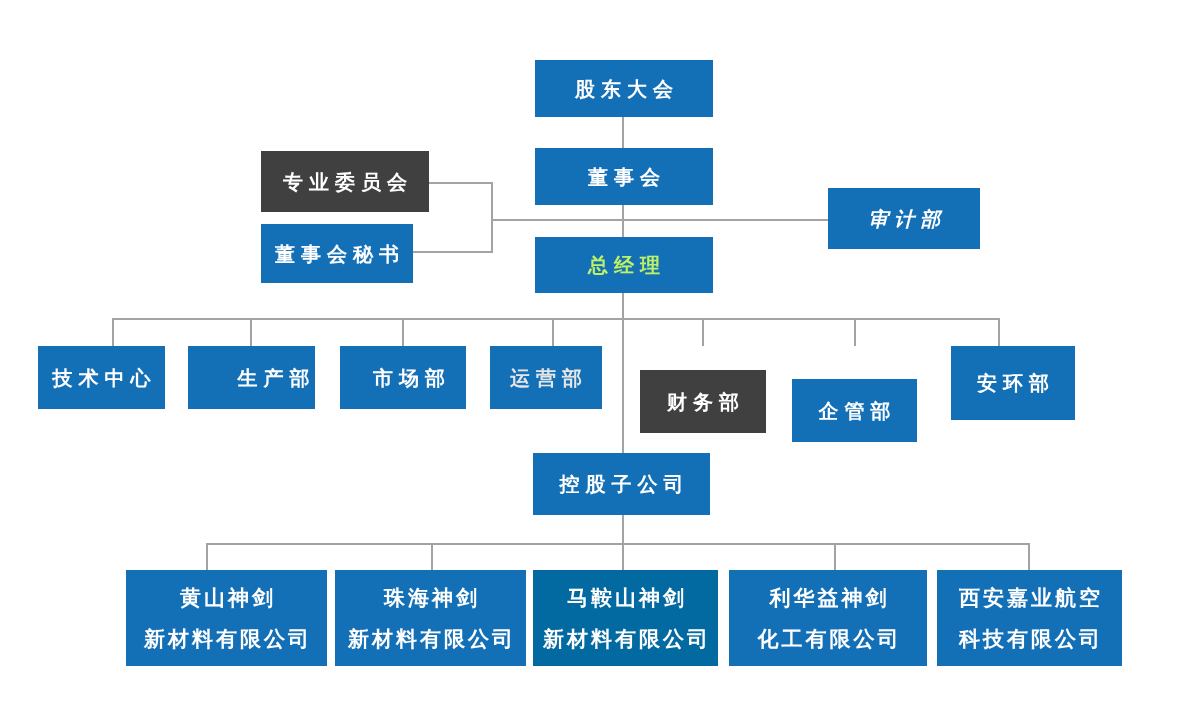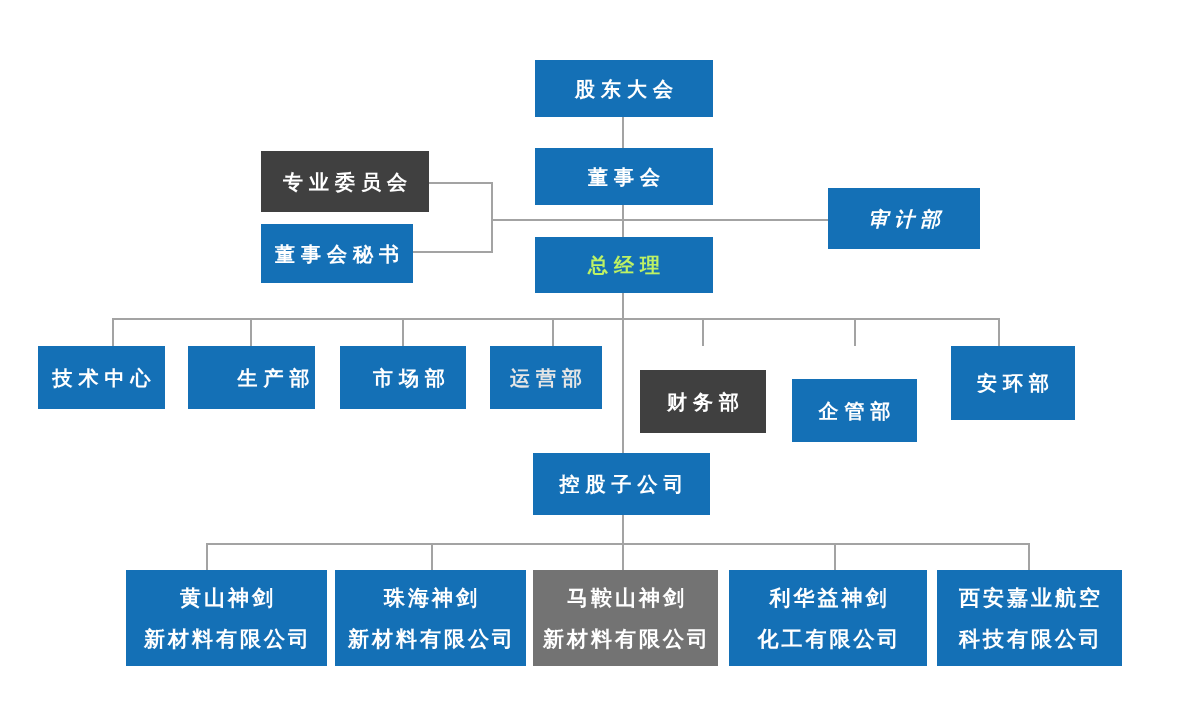--- a/index.html
+++ b/index.html
@@ -112,21 +112,21 @@
       <div class="node-line">控股子公司</div>
     </div>
     <div class="node sm" style="left: 126px; top: 570px; width: 201px; height: 96px; background: rgb(20, 112, 182); color: rgb(255, 255, 255);">
       <div class="node-line">黄山神剑</div>
       <div class="node-line">新材料有限公司</div>
     </div>
     <div class="node sm" style="left: 335px; top: 570px; width: 191px; height: 96px; background: rgb(20, 112, 182); color: rgb(255, 255, 255);">
       <div class="node-line">珠海神剑</div>
       <div class="node-line">新材料有限公司</div>
     </div>
-    <div class="node sm" style="left: 533px; top: 570px; width: 185px; height: 96px; background: #737373; color: rgb(255, 255, 255);">
+    <div class="node sm" style="left: 533px; top: 570px; width: 185px; height: 96px; background: #0369a1; color: rgb(255, 255, 255);">
       <div class="node-line">马鞍山神剑</div>
       <div class="node-line">新材料有限公司</div>
     </div>
     <div class="node sm" style="left: 729px; top: 570px; width: 198px; height: 96px; background: rgb(20, 112, 182); color: rgb(255, 255, 255);">
       <div class="node-line">利华益神剑</div>
       <div class="node-line">化工有限公司</div>
     </div>
     <div class="node sm" style="left: 937px; top: 570px; width: 185px; height: 96px; background: rgb(20, 112, 182); color: rgb(255, 255, 255);">
       <div class="node-line">西安嘉业航空</div>
       <div class="node-line">科技有限公司</div>

